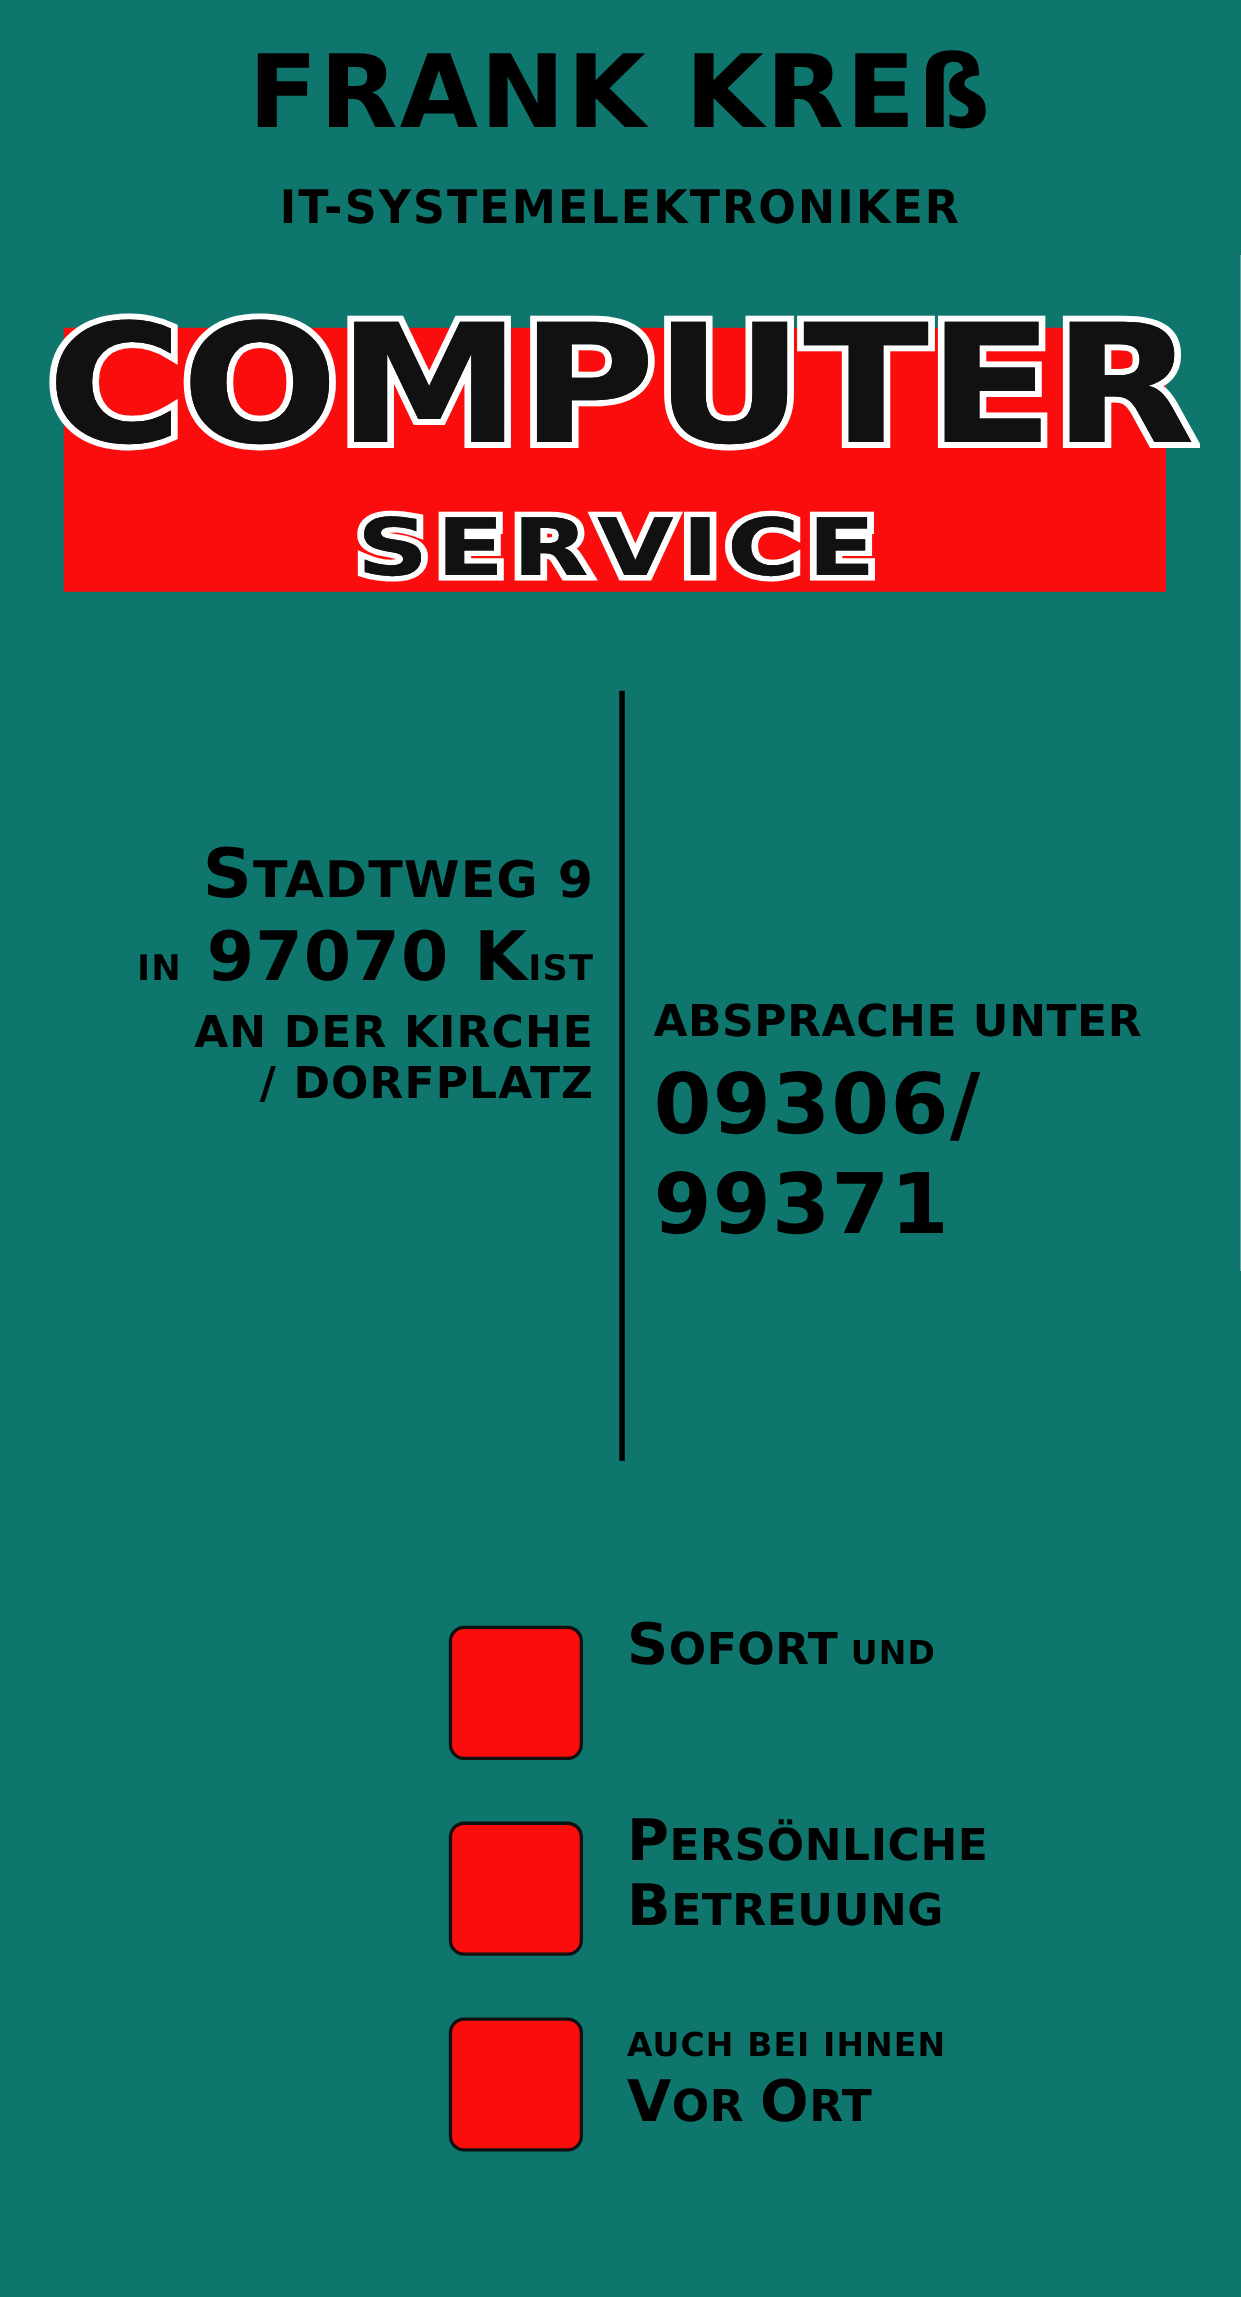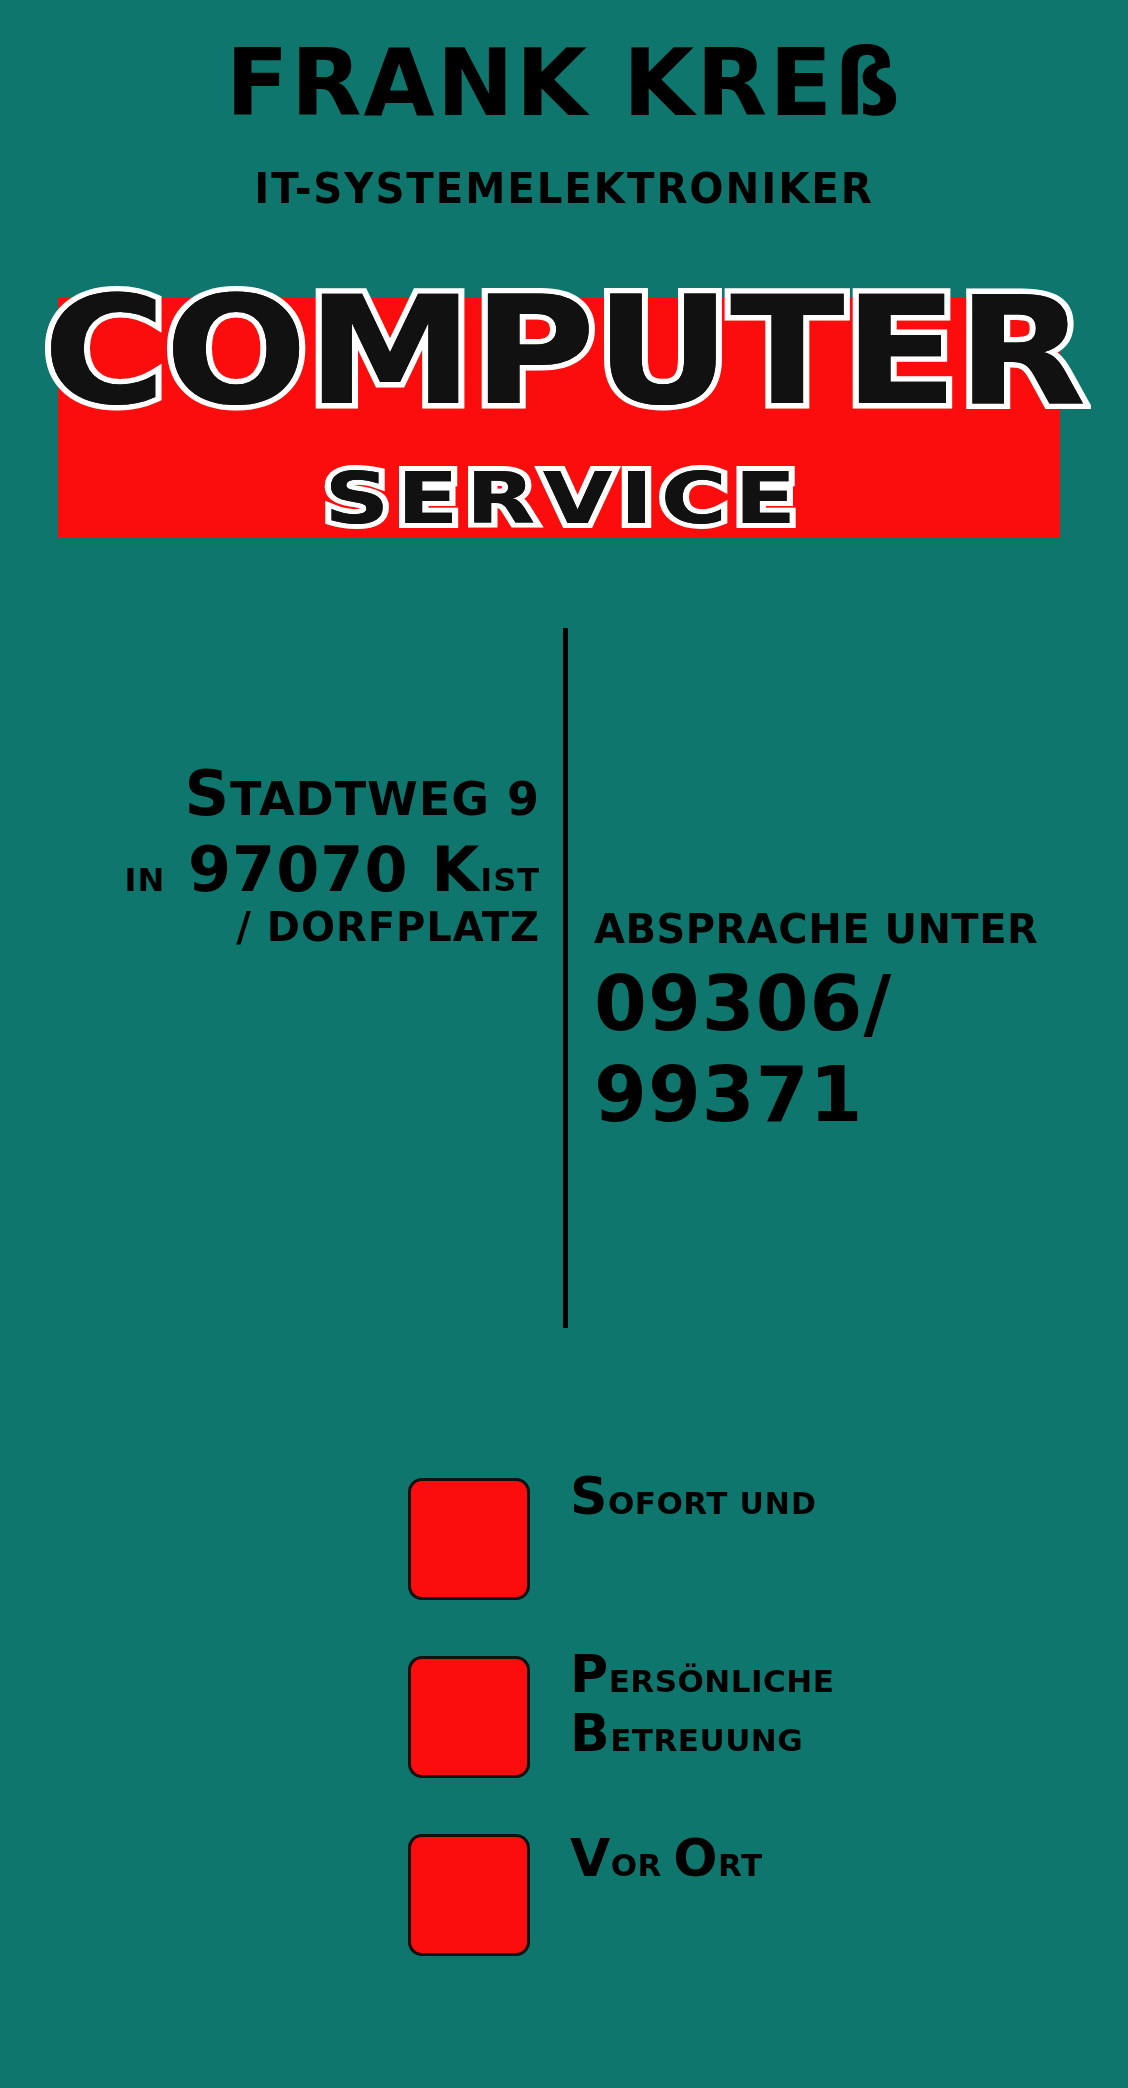--- a/index.html
+++ b/index.html
@@ -238,21 +238,21 @@
     font-weight: bold;
     line-height: 1.02;
   }
   .feature-text .l1,
   .feature-text .l2 {
     font-size: 52px;
     letter-spacing: 0.5px;
     white-space: nowrap;
   }
   .feature-text .l2 { margin-top: 6px; }
-  .feature-text .small-caps { font-size: 31px; }
+  .feature-text .small-caps { font-size: 40px; }
   .feature-text .all-small { font-size: 30px; letter-spacing: 1px; }
 </style>
 </head>
 <body>
 
 <div class="page">
 
   <div class="name">FRANK KREß</div>
   <div class="subtitle">IT-SYSTEMELEKTRONIKER</div>
 
@@ -260,20 +260,21 @@
   <div class="logo-computer">COMPUTER</div>
   <div class="logo-computer-front">COMPUTER</div>
   <div class="logo-service">SERVICE</div>
   <div class="logo-service-front">SERVICE</div>
 
   <div class="divider"></div>
 
   <div class="address">
     <div class="addr-line1"><span>S</span><span class="small-caps">TADTWEG 9</span></div>
     <div class="addr-line2"><span class="small-caps">IN</span><span> 97070 K</span><span class="small-caps">IST</span></div>
+    <div class="addr-line3">AN DER KIRCHE</div>
     <div class="addr-line4">/ DORFPLATZ</div>
   </div>
 
   <div class="appointment">
     <div class="appt-line">ABSPRACHE UNTER</div>
     <div class="phone1">09306/</div>
     <div class="phone2">99371</div>
   </div>
 
   <div class="features">
@@ -289,19 +290,20 @@
       <div class="feature-box"></div>
       <div class="feature-text">
         <div class="l1"><span>P</span><span class="small-caps">ERSÖNLICHE</span></div>
         <div class="l2"><span>B</span><span class="small-caps">ETREUUNG</span></div>
       </div>
     </div>
 
     <div class="feature-row">
       <div class="feature-box"></div>
       <div class="feature-text">
+        <div class="l1"><span class="all-small">AUCH BEI IHNEN</span></div>
         <div class="l2"><span>V</span><span class="small-caps">OR </span><span>O</span><span class="small-caps">RT</span></div>
       </div>
     </div>
 
   </div>
 
 </div>
 
 </body></html>

